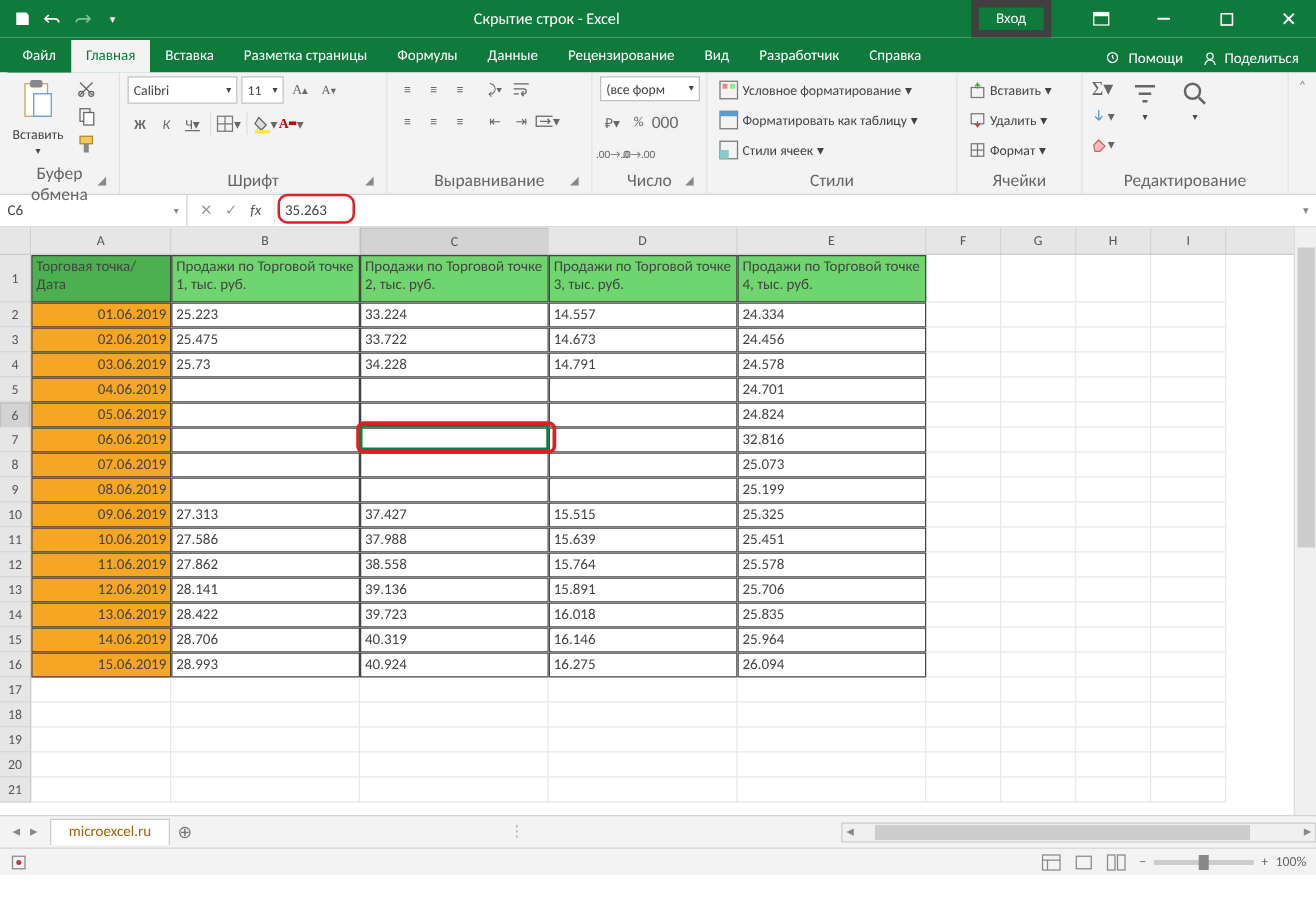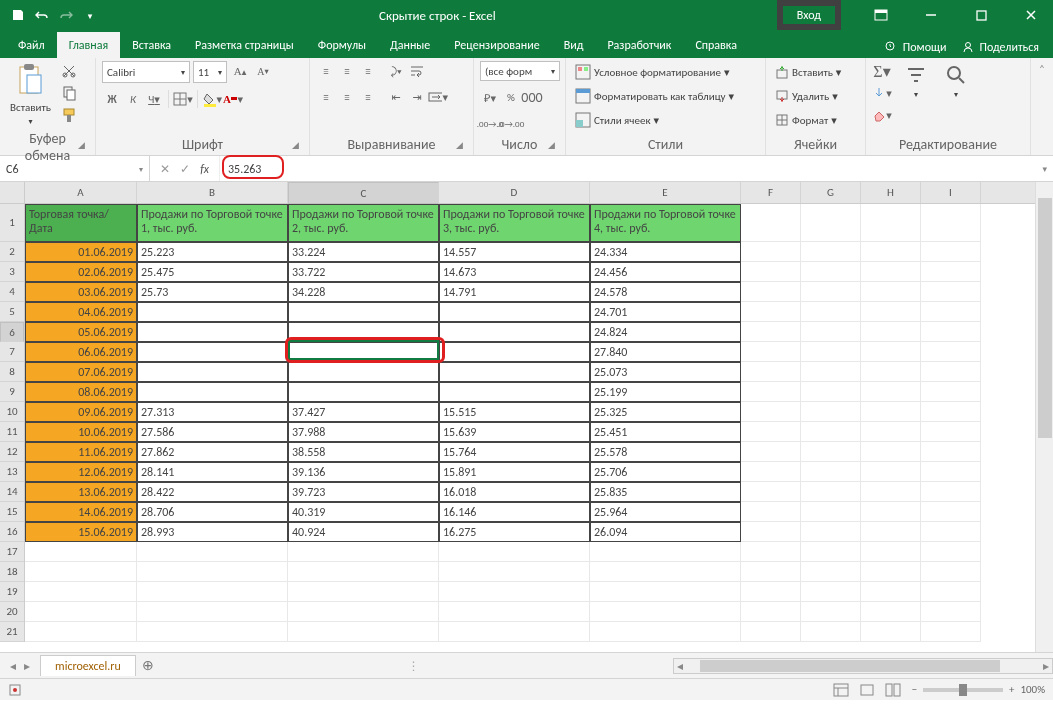--- a/index.html
+++ b/index.html
@@ -16,21 +16,21 @@
 .tab.active{background:#f3f3f3;color:#0e7a3b}
 .tab.file{background:#0e7a3b;color:#fff;font-weight:normal}
 .ribbon-right{margin-left:auto;display:flex;align-items:center;gap:14px;padding-right:14px;padding-bottom:4px}
 .ribbon{height:98px;background:#f3f3f3;border-bottom:1px solid #d4d4d4;display:flex;font-size:11px}
 .group{border-right:1px solid #e1e1e1;padding:3px 6px 2px 6px;display:flex;flex-direction:column;justify-content:space-between;position:relative}
 .group-label{text-align:center;color:#666;font-size:14px;padding-top:2px}
 .group-body{display:flex;gap:4px;align-items:flex-start;height:72px}
 .btncol{display:flex;flex-direction:column;gap:2px;align-items:center;justify-content:center}
 .bigbtn{display:flex;flex-direction:column;align-items:center;gap:2px;padding:2px 4px}
 .smbtn{height:22px;display:flex;align-items:center;gap:3px;padding:0 3px}
-.fontrow{display:flex;gap:3px;}
+.fontrow{display:flex;gap:3px;align-items:center}
 .sel{border:1px solid #c0c0c0;background:#fff;height:22px;display:flex;align-items:center;padding:0 4px;font-size:11px}
 .sel.font{width:88px}
 .sel.size{width:34px}
 .btnrow{display:flex;gap:1px;align-items:center}
 .ribicon{width:20px;height:20px;display:flex;align-items:center;justify-content:center;color:#666}
 .launcher{position:absolute;bottom:2px;right:3px;width:14px;height:14px;color:#888;font-size:9px}
 .formulabar{height:26px;border-bottom:1px solid #d4d4d4;display:flex;align-items:center;background:#fff}
 .namebox{width:150px;border-right:1px solid #d4d4d4;height:100%;display:flex;align-items:center;padding:0 6px;justify-content:space-between}
 .fbtns{display:flex;align-items:center;gap:10px;padding:0 10px;color:#999;border-right:1px solid #eee;height:100%}
 .fval{flex:1;padding:0 8px;position:relative;display:flex;align-items:center;height:100%}
@@ -468,21 +468,21 @@
           <div class="cell F"></div>
           <div class="cell G"></div>
           <div class="cell H"></div>
           <div class="cell I"></div>
         </div>
         <div class="row">
           <div class="cell A date">06.06.2019</div>
           <div class="cell B data"></div>
           <div class="cell C data"></div>
           <div class="cell D data"></div>
-          <div class="cell E data">27.840</div>
+          <div class="cell E data">32.816</div>
           <div class="cell F"></div>
           <div class="cell G"></div>
           <div class="cell H"></div>
           <div class="cell I"></div>
         </div>
         <div class="row">
           <div class="cell A date">07.06.2019</div>
           <div class="cell B data"></div>
           <div class="cell C data"></div>
           <div class="cell D data"></div>

